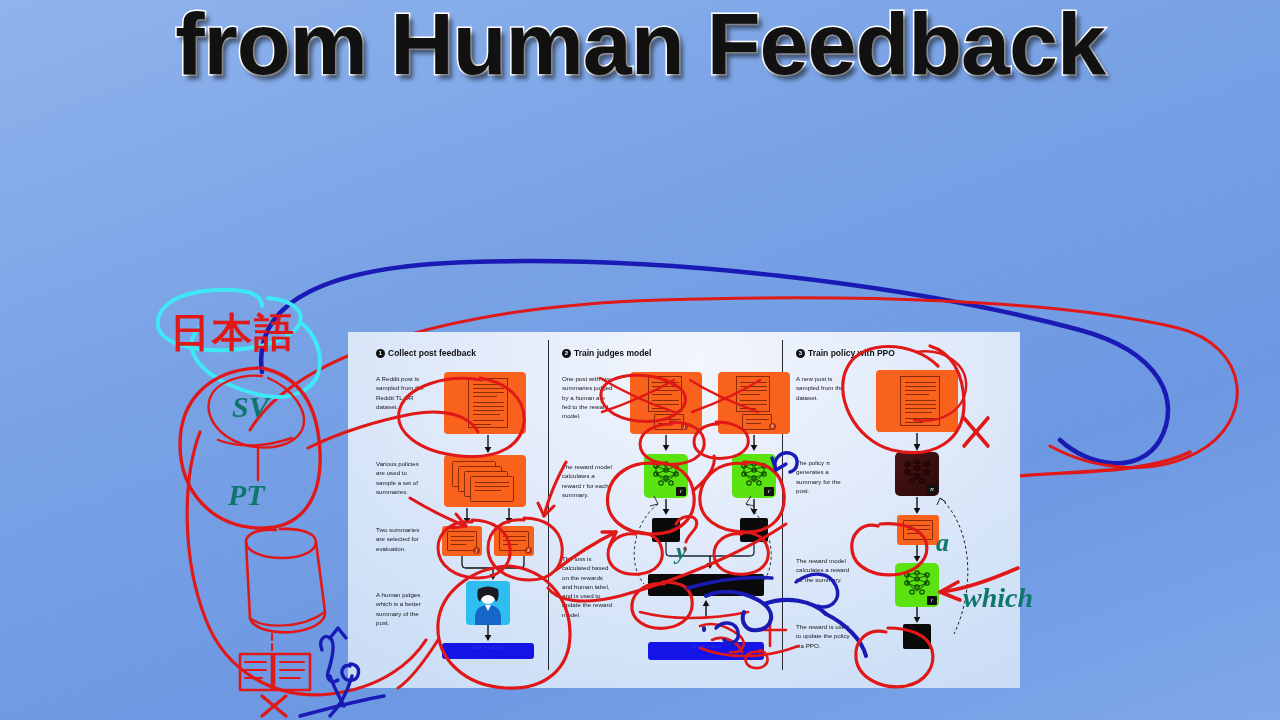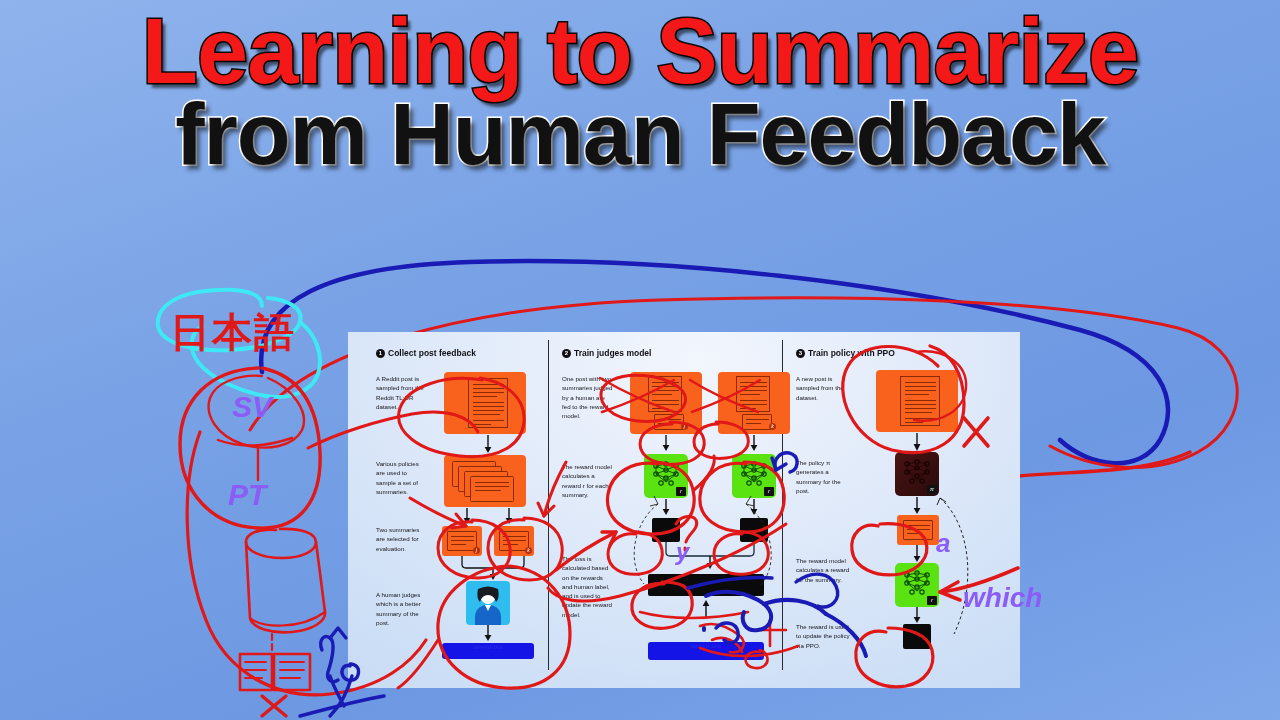--- a/index.html
+++ b/index.html
@@ -72,28 +72,27 @@
   .blue-box  { position:absolute; background:#1414e6; border-radius:3px;
                color:#2a2ae8; font-size:5.5px; text-align:center; overflow:hidden;
                line-height:1.6; }
   .human-box { position:absolute; background:#2fbdf0; border-radius:4px; }
 
   .arrow-svg { position:absolute; overflow:visible; }
 
   
   #ink-behind { position:absolute; left:0; top:0; width:1280px; height:720px; z-index:5; }
   #ink-front  { position:absolute; left:0; top:0; width:1280px; height:720px; z-index:30; }
-  .hand-text { position:absolute; font-family:Liberation Sans, sans-serif; font-style:italic;
-               font-weight:bold; color:#8b5cf6; z-index:32; }
+  .hand-text { position:absolute; font-family:Liberation Serif, serif; font-style:italic;
+               font-weight:bold; color:#0f766e; z-index:32; }
 </style>
 </head>
 <body>
 
 <div id="title-block">
-  <div id="title-line1">Learning to Summarize</div>
   <div id="title-line2">from Human Feedback</div>
 </div>
 
 <svg id="ink-behind" viewBox="0 0 1280 720">
 
   <path d="M 262,372 C 252,300 330,266 470,262 C 660,256 900,282 1080,330 C 1160,352 1182,400 1160,440 C 1140,474 1090,468 1060,440" fill="none" stroke="#1a1ab4" stroke-width="4.5" stroke-linecap="round"></path>
 
   <path d="M 250,430 C 300,348 470,306 660,300 C 860,294 1060,300 1178,328 C 1250,346 1256,420 1198,452 C 1150,478 1090,468 1050,446" fill="none" stroke="#e01818" stroke-width="3" stroke-linecap="round"></path>
 
   <path d="M 1190,452 C 1140,476 1060,470 1000,478 C 975,482 960,487 948,492" fill="none" stroke="#e01818" stroke-width="3.4" stroke-linecap="round"></path>

